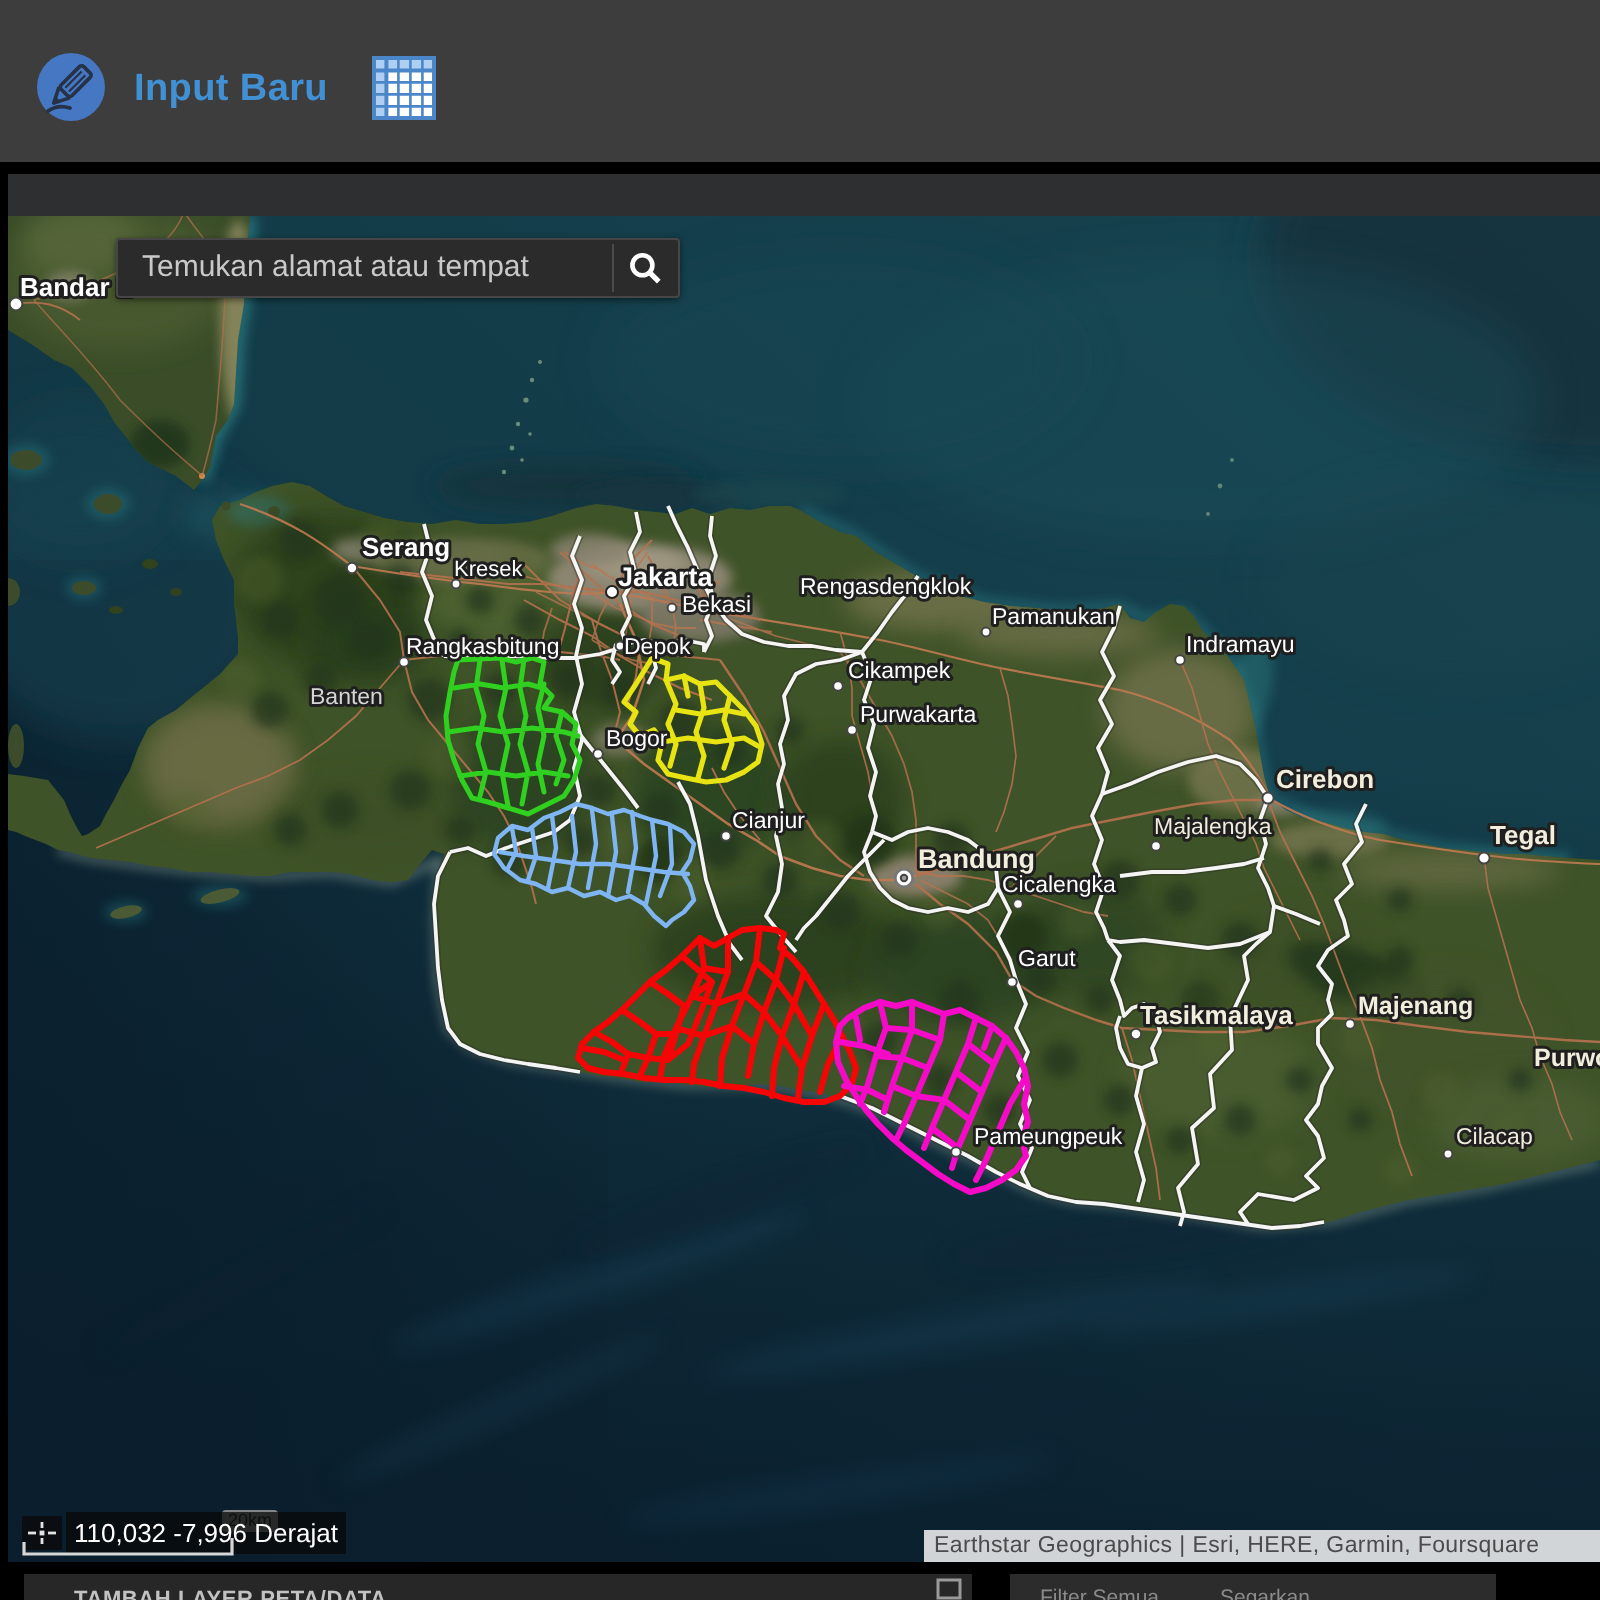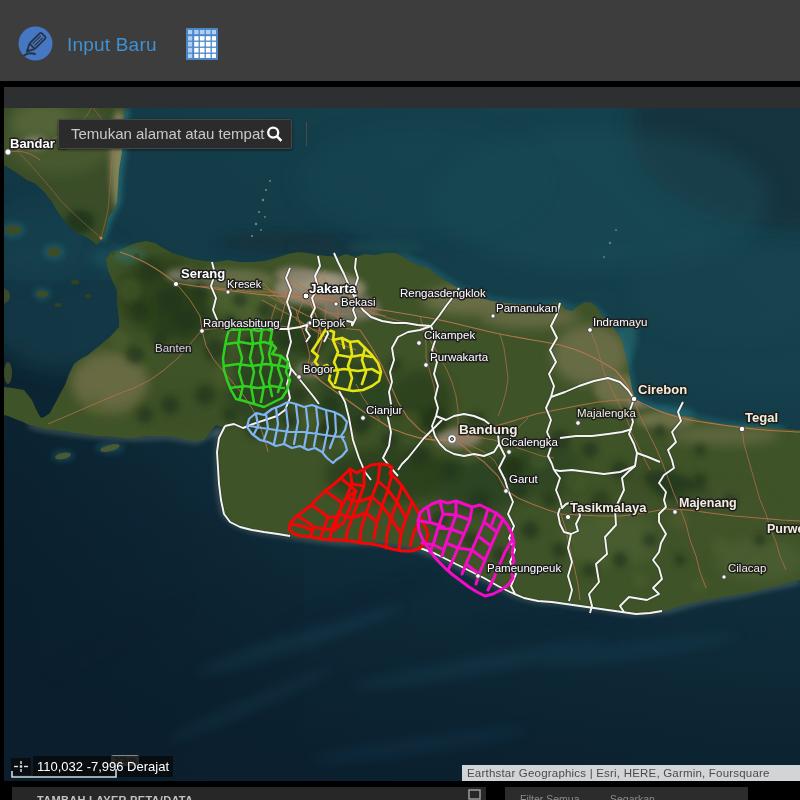--- a/index.html
+++ b/index.html
@@ -1,23 +1,23 @@
 <!DOCTYPE html>
 <html><head>
 <meta charset="utf-8">
 <style>
 html,body{margin:0;padding:0}
 body{width:800px;height:800px;background:#000;font-family:"Liberation Sans",sans-serif;overflow:hidden;position:relative}
 #header{position:absolute;left:0;top:0;width:800px;height:81px;background:#3d3d3d}
 #logo{position:absolute;left:18px;top:26px;width:35px;height:35px}
-#brand{position:absolute;left:67px;top:34px;font-size:19px;font-weight:normal;color:#4190d3;letter-spacing:0.2px}
+#brand{position:absolute;left:67px;top:34px;font-size:19px;font-weight:bold;color:#4190d3;letter-spacing:0.2px}
 #gridicon{position:absolute;left:186px;top:28px}
 #mapwrap{position:absolute;left:4px;top:87px;width:796px;height:694px;overflow:hidden}
 #topband{position:absolute;left:4px;top:87px;width:796px;height:21px;background:#2e2f31}
-#search{position:absolute;left:58px;top:119px;width:234px;height:30px;background:#2b2b2b;border-radius:2px;box-shadow:0 1px 3px rgba(0,0,0,.5);outline:1px solid rgba(120,120,120,0.35);outline-offset:-1px}
+#search{position:absolute;left:58px;top:119px;width:282px;height:30px;background:#2b2b2b;border-radius:2px;box-shadow:0 1px 3px rgba(0,0,0,.5);outline:1px solid rgba(120,120,120,0.35);outline-offset:-1px}
 #search .txt{position:absolute;left:13px;top:6px;font-size:15px;color:#c9c9c9}
 #search .div{position:absolute;left:248px;top:3px;width:1px;height:24px;background:#4b4b4b}
 #search svg{position:absolute;right:7px;top:6px}
 #coordbtn{position:absolute;left:11px;top:758px;width:20px;height:17px;background:rgba(10,10,10,.78)}
 #coordtxt{position:absolute;left:33px;top:756px;height:21px;background:rgba(8,8,8,.75);color:#fff;font-size:13px;line-height:21px;padding:0 4px;white-space:nowrap}
 #scalelbl{position:absolute;left:111px;top:755px;width:28px;height:11px;background:rgba(160,160,160,.8);border-radius:2px;color:#222;font-size:9px;line-height:11px;text-align:center}
 #attrib{position:absolute;left:462px;top:765px;width:338px;height:16px;background:rgba(245,245,245,.85);color:#4b4b4b;font-size:11.5px;letter-spacing:0.2px;line-height:16px;padding-left:5px;white-space:nowrap;overflow:hidden}
 #botbar-l{position:absolute;left:12px;top:787px;width:474px;height:13px;background:#272727;color:#cfcfcf;font-size:11px;font-weight:bold;letter-spacing:0.3px}
 #botbar-r{position:absolute;left:505px;top:787px;width:243px;height:13px;background:#2c2c2c;color:#8a8a8a;font-size:10.5px}
 </style>

